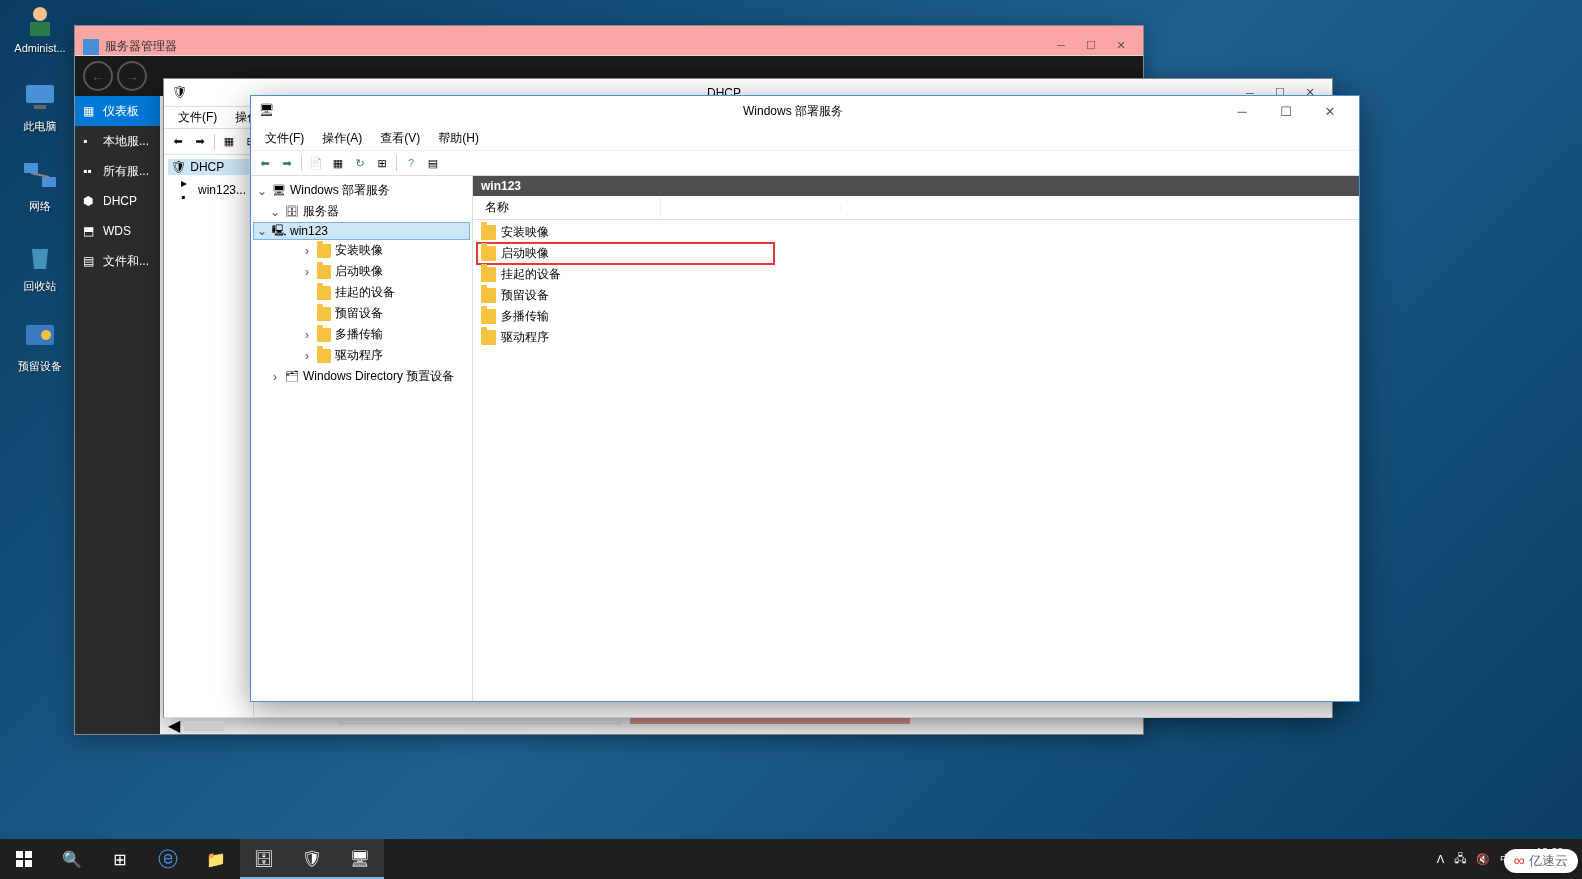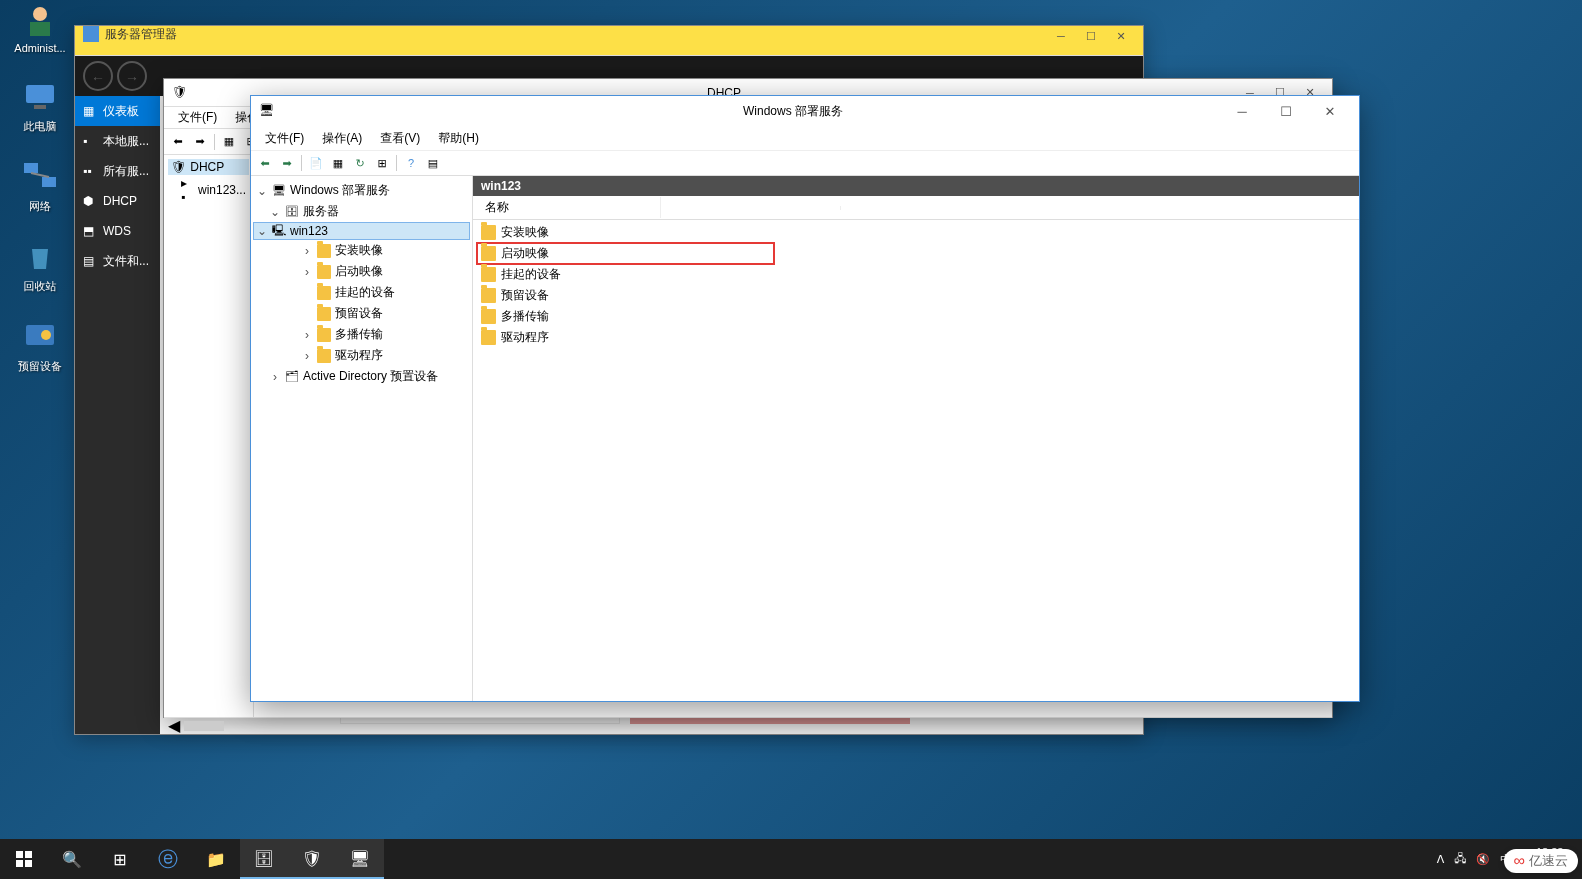--- a/index.html
+++ b/index.html
@@ -6,21 +6,21 @@
 body { width: 1582px; height: 879px; background: linear-gradient(135deg, #0a3d62 0%, #1e5f8e 50%, #0a3d62 100%); overflow: hidden; position: relative; }
 
 
 .desktop-icons { position: absolute; left: 10px; top: 2px; display: flex; flex-direction: column; gap: 25px; }
 .desktop-icon { display: flex; flex-direction: column; align-items: center; gap: 4px; cursor: pointer; width: 60px; }
 .desktop-icon .icon-img { width: 36px; height: 36px; display: flex; align-items: center; justify-content: center; }
 .desktop-icon span { color: #fff; font-size: 11px; text-align: center; text-shadow: 1px 1px 2px rgba(0,0,0,0.7); }
 
 
 .server-mgr { position: absolute; left: 74px; top: 25px; width: 1070px; height: 710px; background: #fff; border: 1px solid #888; box-shadow: 0 4px 20px rgba(0,0,0,0.3); }
-.server-mgr-title { height: 30px; background: #fde047; display: flex; align-items: flex-start; padding: 0 8px; border-bottom: 1px solid #ddd; }
+.server-mgr-title { height: 30px; background: #fca5a5; display: flex; align-items: flex-end; padding: 0 8px; border-bottom: 1px solid #ddd; }
 .server-mgr-title .icon { width: 16px; height: 16px; background: #4a90d9; margin-right: 6px; }
 .server-mgr-title span { font-size: 12px; color: #333; flex: 1; }
 .win-controls { display: flex; gap: 2px; }
 .win-btn { width: 28px; height: 20px; display: flex; align-items: center; justify-content: center; font-size: 11px; color: #555; cursor: pointer; }
 .server-mgr-nav { height: 40px; background: #1a1a1a; display: flex; align-items: center; padding: 0 8px; }
 .nav-arrow { width: 30px; height: 30px; border-radius: 50%; border: 2px solid #555; display: flex; align-items: center; justify-content: center; color: #555; font-size: 14px; margin-right: 4px; cursor: pointer; }
 .server-mgr-body { display: flex; height: calc(100% - 70px); }
 .server-sidebar { width: 85px; background: #2b2b2b; padding: 0; }
 .server-sidebar-item { height: 30px; display: flex; align-items: center; padding: 0 8px; color: #fff; font-size: 12px; gap: 6px; cursor: pointer; }
 .server-sidebar-item.active { background: #0078d7; }
@@ -302,21 +302,21 @@
           <span>多播传输</span>
         </div>
       <div class="tree-item indent-3">
           <span class="exp">›</span>
           <span class="ti-icon folder-icon"></span>
           <span>驱动程序</span>
         </div>
       <div class="tree-item indent-1">
           <span class="exp">›</span>
           <span class="ti-icon">🗂</span>
-          <span>Active Directory 预置设备</span>
+          <span>Windows Directory 预置设备</span>
         </div>
     </div>
     <div class="wds-content">
       <div class="wds-header">win123</div>
       <div class="wds-colhdr">
         <div class="col">名称</div>
         <div class="col"></div>
       </div>
       <div class="wds-list">
         <div class="list-item">

